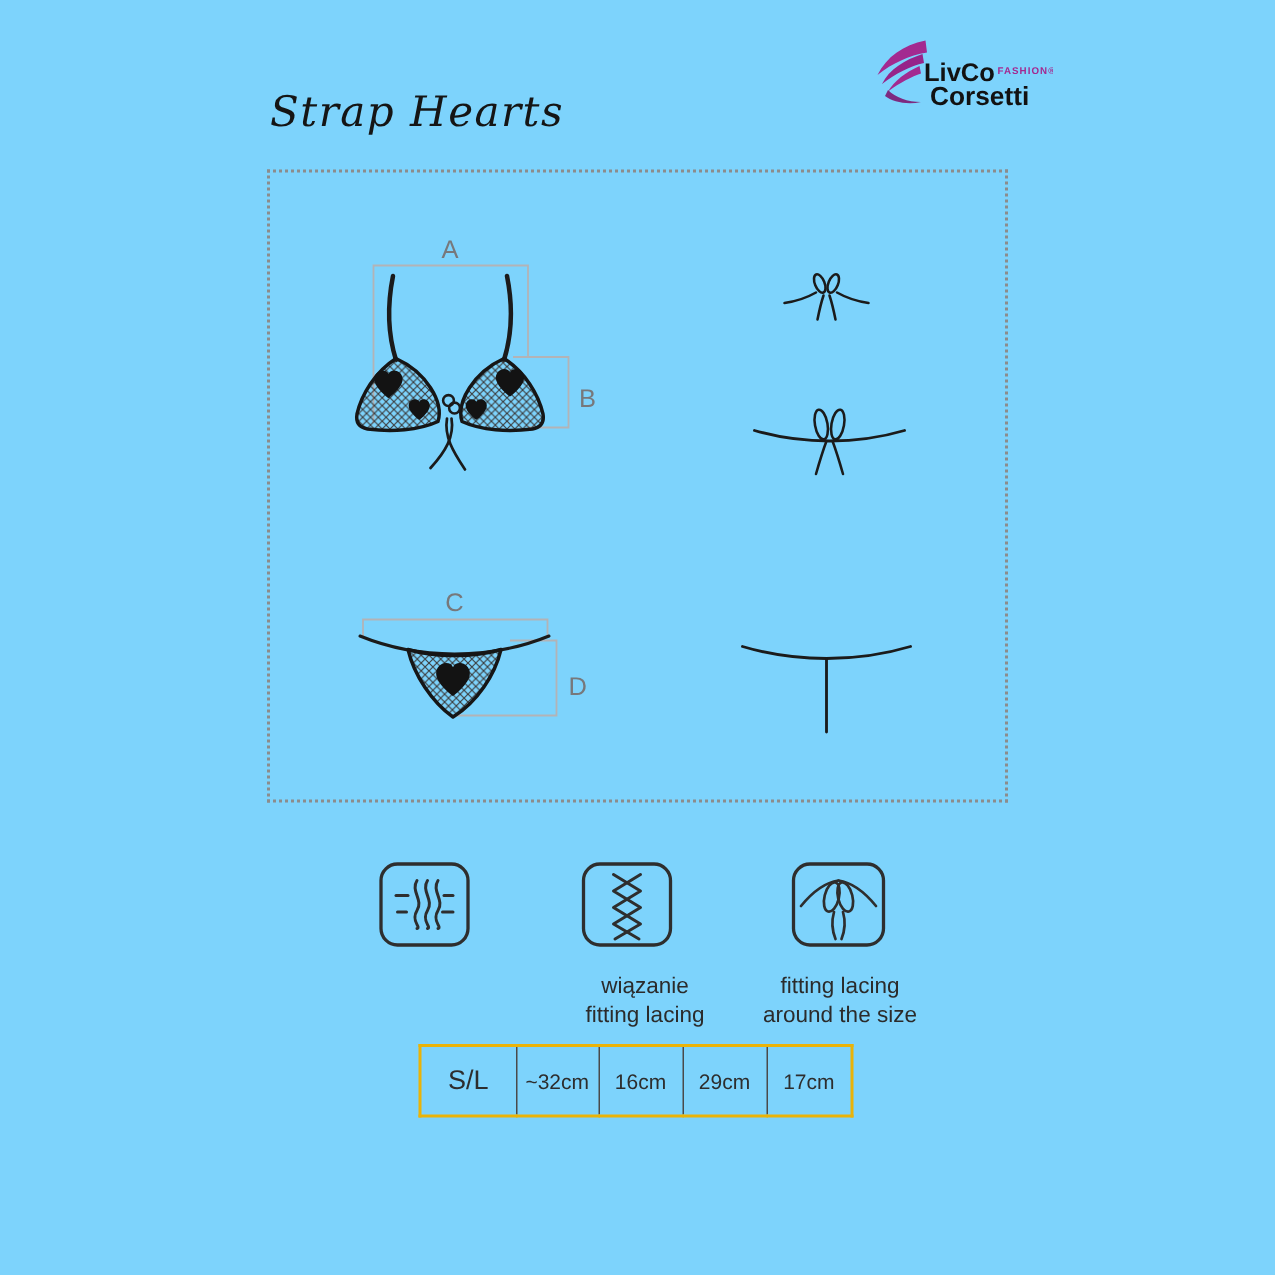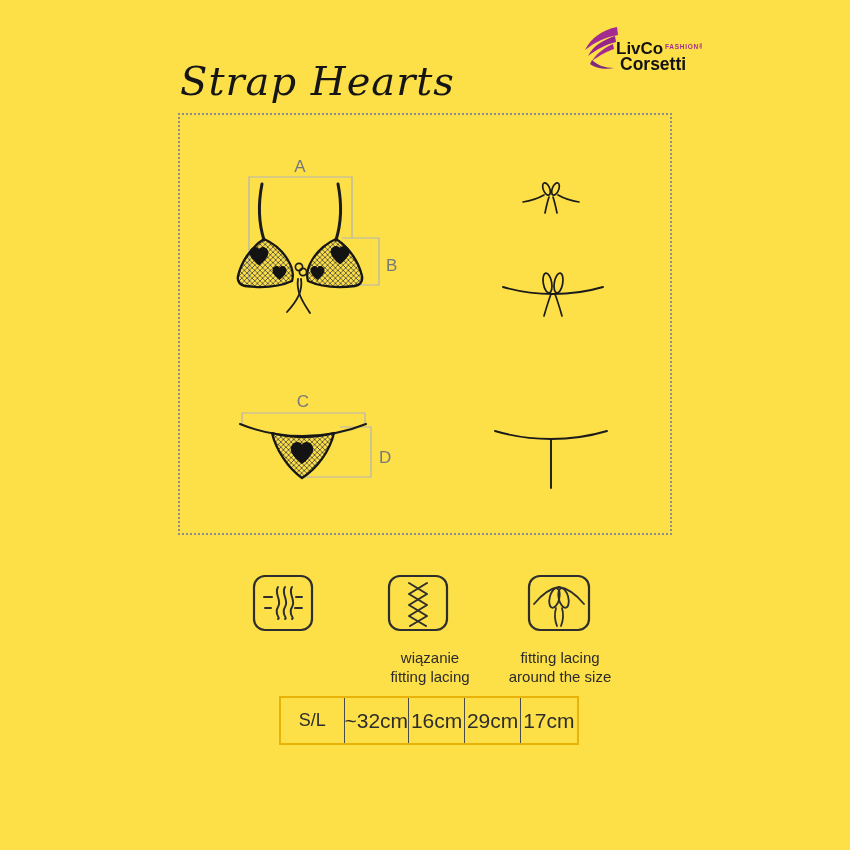--- a/index.html
+++ b/index.html
@@ -1,27 +1,27 @@
 <!DOCTYPE html>
 <html><head>
 <meta charset="utf-8">
 <style>
   html,body { margin:0; padding:0; background:#ffffff; }
   body { width:850px; height:850px; position:relative; overflow:hidden;
          font-family:"Liberation Sans", sans-serif; color:#2b2b2b; }
 
-  .sheet { position:absolute; inset:0; background:#fde047;text-decoration:underline; }
+  .sheet { position:absolute; inset:0; background:#7dd3fc;text-decoration:underline; }
 
   
   .logo { position:absolute; left:580px; top:23px; width:122px; height:50px; }
 
   
   .title { position:absolute; left:180px; top:58px; width:420px;
            font-family:"DejaVu Serif", serif; font-style:italic;
-           font-size:40px; letter-spacing:1px; color:#151515; }
+           font-size:28px; letter-spacing:1px; color:#151515; }
 
   
   .panel { position:absolute; left:178px; top:113px; width:494px; height:422px;
            box-sizing:border-box; border:2px dotted #8c8c8c; }
   .canvas { position:absolute; left:178px; top:113px; width:494px; height:422px; }
 
   .mline   { stroke:#b3b3b6; stroke-width:1.2; fill:none; }
   .mlabel  { fill:#77787b; font-size:17px; font-family:"Liberation Sans",sans-serif; }
   .ink     { stroke:#1b1b1b; fill:none; stroke-linecap:round; stroke-linejoin:round; }
 
@@ -34,21 +34,21 @@
   
   table { border-collapse:collapse; table-layout:fixed; }
   .size-header { position:absolute; left:279px; top:710px; }
   .size-header td { border:1.4px solid #4a4a4a; height:20px; padding:0;
                     text-align:center; vertical-align:middle;
                     font-size:16px; color:#3f3f3f; }
   .size-header td.lbl { font-size:10.5px; color:#333; }
   .size-body { position:absolute; left:279px; top:696px; border:2px solid #eab308; }
   .size-body td { border:1.4px solid #4a4a4a; height:45px; padding:0;
                   text-align:center; vertical-align:middle;
-                  font-size:21px; color:#2d2d2d; }
+                  font-size:14px; color:#2d2d2d; }
   .size-body td.lbl { font-size:18px; }
 </style>
 </head>
 <body>
 
 <div class="sheet">
 
   <svg class="logo" viewBox="0 0 122 50">
     <g fill="#a32a90">
       <path d="M37,4 C22,7 11,15 5,27 C15,19 26,14 38,12 Z"></path>

